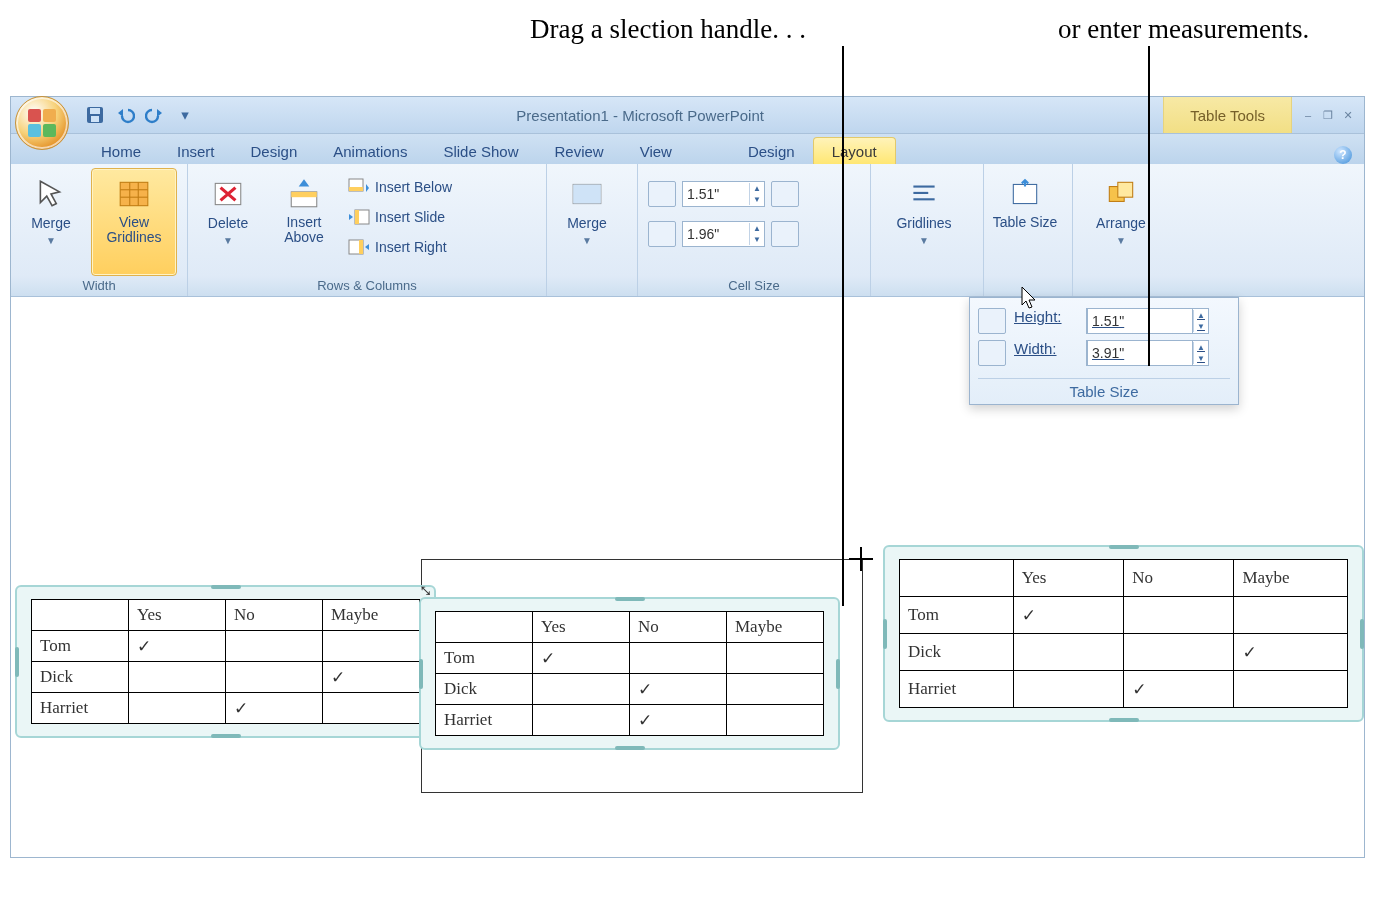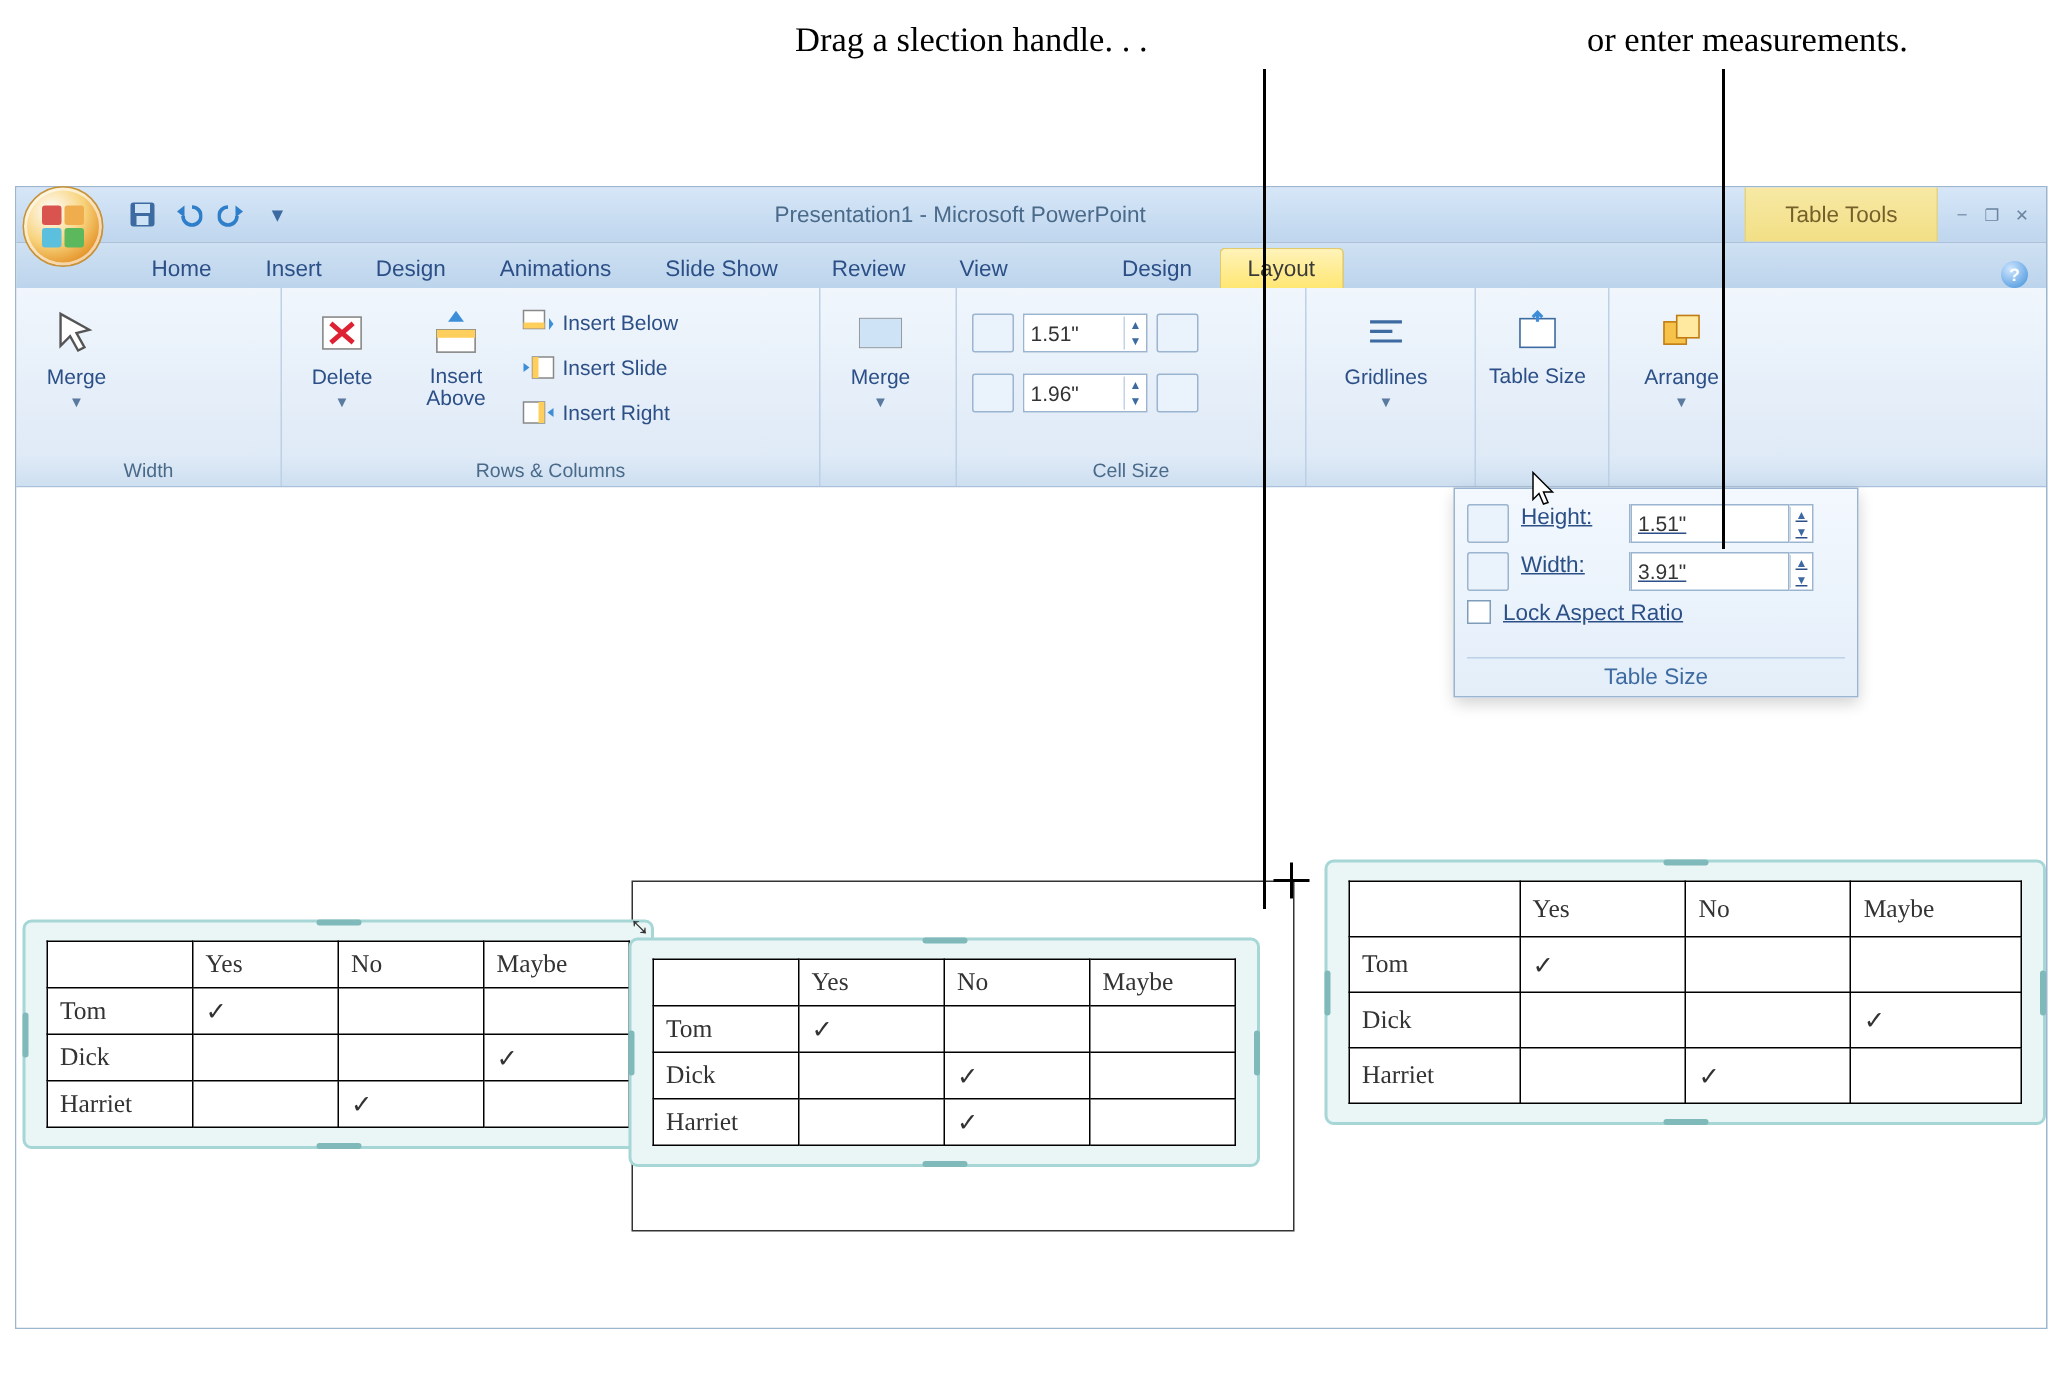--- a/index.html
+++ b/index.html
@@ -1,17 +1,17 @@
 <!DOCTYPE html>
 <html><head>
 <meta charset="utf-8">
 <style>
   html,body{margin:0;padding:0;font-family:"Segoe UI",Tahoma,sans-serif;font-size:13px;color:#333;background:#fff;width:1375px;}
   
-  .callouts{height:124px;position:relative;font-family:Georgia,serif;font-size:23px;color:#000;}
+  .callouts{height:96px;position:relative;font-family:Georgia,serif;font-size:27px;color:#000;}
   .callouts .lbl{position:absolute;top:14px;white-space:nowrap;}
   .callouts .leader{position:absolute;width:2px;background:#000;}
   
   .ppt{margin:0 10px;border:1px solid #9db6cf;background:#fff;}
   
   .titlebar{height:36px;display:flex;align-items:center;
             background:linear-gradient(#d6e6f7,#bfd6ee);
             border-bottom:1px solid #a9c1da;color:#4a6a8a;font-size:15px;}
   .office-btn{width:52px;height:52px;border-radius:50%;
               background:radial-gradient(circle at 35% 30%,#fff,#f7d27a 45%,#e28a1e 80%);
@@ -160,20 +160,32 @@
   <div class="ribbon">
 
     <div class="group" style="width:168px">
       <div class="group-body">
         <div class="big">
           <svg class="ico" viewBox="0 0 32 32">
               <path d="M6 4l18 10-8 2 5 9-4 2-5-9-6 6z" fill="#fff" stroke="#555" stroke-width="1.5"></path>
             </svg>
           <span>Merge</span>
           <span class="drop">▼</span>
+        </div>
+        <div class="big on" style="width:84px">
+          <svg class="ico" viewBox="0 0 32 32">
+              <rect x="3" y="5" width="26" height="22" fill="#f6b24a" stroke="#c07c12"></rect>
+              <g stroke="#c07c12">
+                <line x1="3" y1="12" x2="29" y2="12"></line>
+                <line x1="3" y1="19" x2="29" y2="19"></line>
+                <line x1="12" y1="5" x2="12" y2="27"></line>
+                <line x1="20" y1="5" x2="20" y2="27"></line>
+              </g>
+            </svg>
+          <span style="line-height:1.1">View Gridlines</span>
         </div>
       </div>
       <div class="group-label">Width</div>
     </div>
 
     <div class="group" style="width:350px">
       <div class="group-body">
         <div class="big">
           <svg class="ico" viewBox="0 0 32 32">
               <rect x="4" y="6" width="24" height="20" fill="#fff" stroke="#888"></rect>
@@ -329,24 +341,20 @@
         <span class="sq-ico"></span>
         <span class="lbl">Width:</span>
         <div class="spin">
           <input value="3.91&quot;" style="">
           <div class="arrows">
               <span>▲</span>
               <span>▼</span>
             </div>
         </div>
       </div>
-      <div class="row">
-        <span class="chk"></span>
-        <span>Lock Aspect Ratio</span>
-      </div>
       <div class="title">Table Size</div>
     </div>
 
     <div class="marquee" style="left:410px;top:262px;width:440px;height:232px"></div>
     <div class="cross" style="left:838px;top:250px"></div>
 
     <div class="mini t1" style="left:4px;top:288px">
       <span class="handle h top"></span>
         <span class="handle h bot"></span>
       <span class="handle v left"></span>

